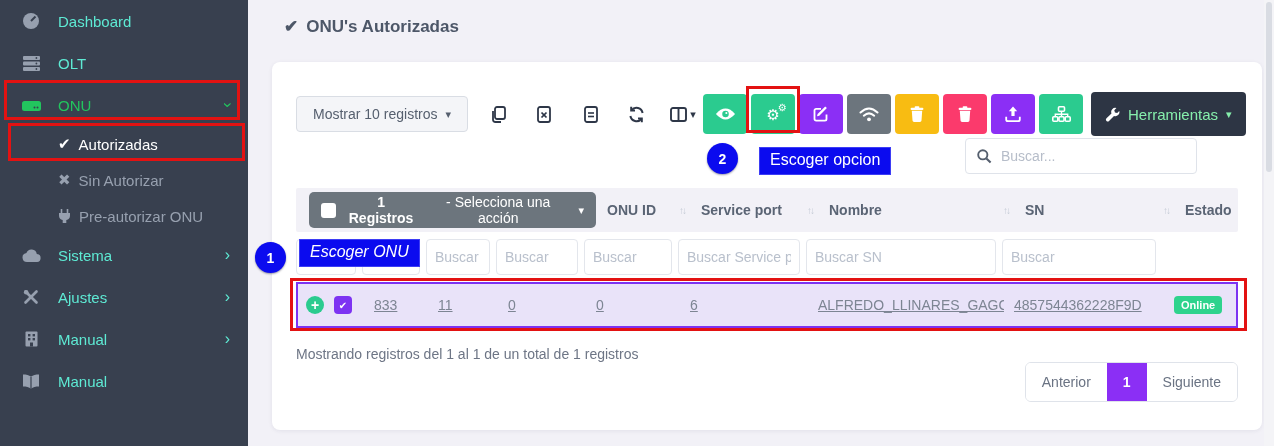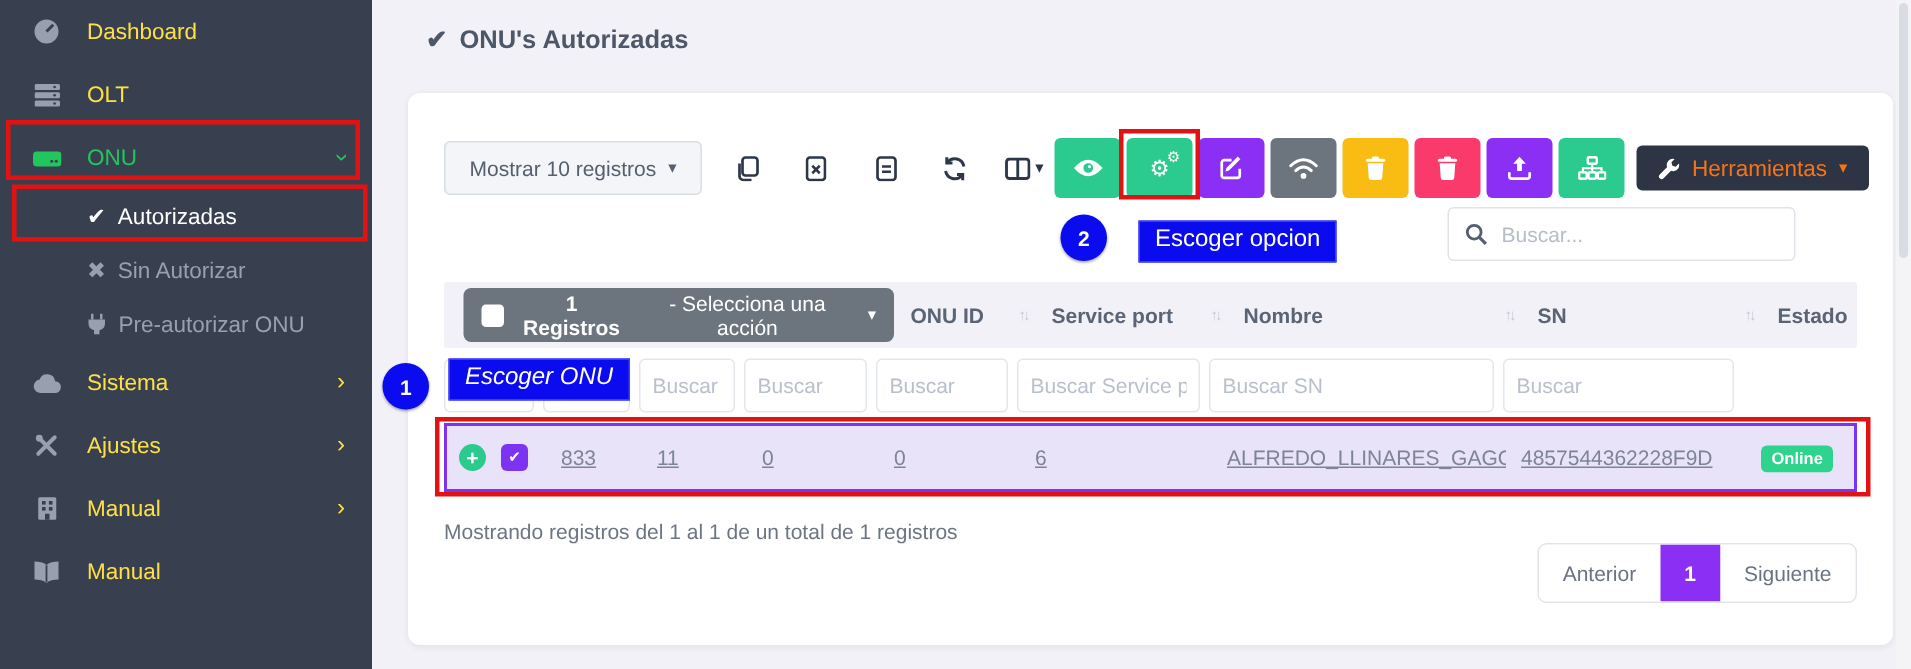--- a/index.html
+++ b/index.html
@@ -12,21 +12,21 @@
   }
   #page { position:relative; width:1274px; height:446px; }
 
   
   .sidebar {
     position:absolute; left:0; top:0; width:248px; height:446px;
     background:#38404F; padding-top:0; overflow:hidden;
   }
   .side-item {
     display:flex; align-items:center; height:42px; padding:0 18px 0 20px;
-    color:#fde047; font-size:15px; cursor:pointer;
+    color:#5eead4; font-size:15px; cursor:pointer;
   }
   .side-item .s-icon { width:22px; display:flex; justify-content:center; margin-right:16px; color:#97a0af; }
   .side-item.active, .side-item.active .s-icon { color:#22c55e; }
   .side-sub {
     display:flex; align-items:center; height:36px; padding-left:58px;
     color:#97a0af; font-size:15px; cursor:pointer;
   }
   .side-sub .s-icon { margin-right:8px; display:flex; }
   .side-sub.active { color:#ffffff; }
   .chev { margin-left:auto; font-size:16px; line-height:1; color:inherit; }
@@ -59,21 +59,21 @@
     display:flex; align-items:center; justify-content:center; color:#fff;
   }
   .cbtn.green  { background:#2bcb8f; }
   .cbtn.purple { background:#8b2ff5; }
   .cbtn.gray   { background:#6c757d; }
   .cbtn.yellow { background:#f8bc12; }
   .cbtn.pink   { background:#fb3a6c; }
   .gears { color:#fff; font-size:15px; line-height:1; position:relative; }
   .gears .g2 { font-size:10px; position:absolute; right:-7px; top:-4px; }
   .btn-tools {
-    margin-left:8px; height:30px; padding:0 14px; background:#2d3544; color:#f97316;
+    margin-left:8px; height:44px; padding:0 14px; background:#2d3544; color:#86efac;
     border:none; border-radius:4px; font-size:15px; display:flex; align-items:center; gap:8px; cursor:pointer;
   }
   .caret { font-size:11px; line-height:1; }
 
   
   .search-box {
     position:absolute; left:693px; top:76px; width:232px; height:36px;
     background:#fff; border:1px solid #dfe3ea; border-radius:4px;
     display:flex; align-items:center; padding:0 10px; gap:9px;
   }

